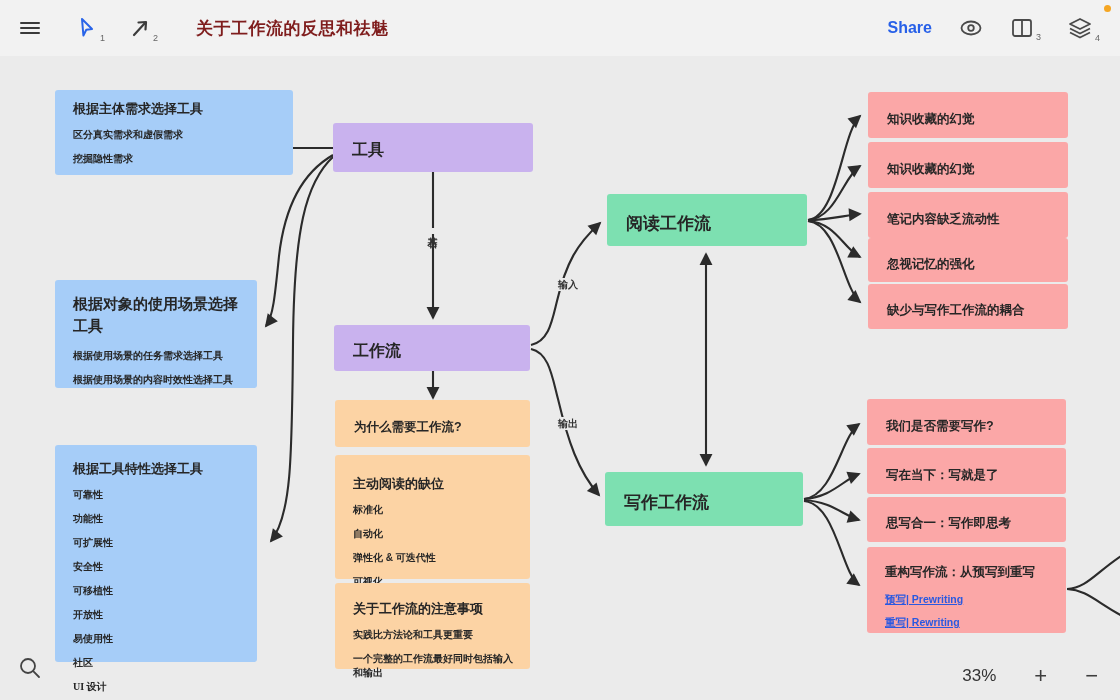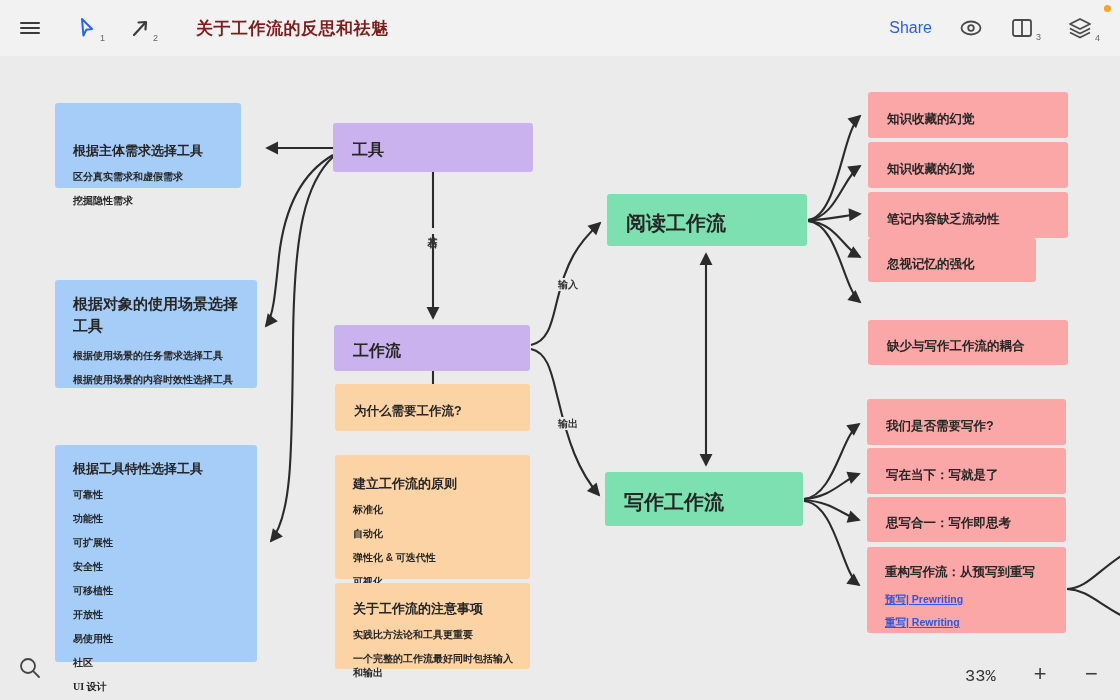--- a/index.html
+++ b/index.html
@@ -5,46 +5,46 @@
   html,body{margin:0;padding:0;width:1120px;height:700px;overflow:hidden;
     font-family:"Liberation Sans","DejaVu Sans",sans-serif;background:#ebebeb;}
   
   .topbar{position:absolute;left:0;top:0;width:1120px;height:56px;background:#f2f2f2;
     display:flex;align-items:center;justify-content:space-between;z-index:30;}
   .tb-left{display:flex;align-items:center;gap:10px;padding-left:18px;}
   .tb-right{display:flex;align-items:center;gap:26px;padding-right:20px;}
   .icon-btn{display:flex;align-items:flex-end;gap:2px;cursor:pointer;}
   .badge{font-size:9px;color:#666;transform:translateY(3px);}
   .doc-title{font-size:17px;font-weight:700;color:#7f1d1d;margin-left:28px;letter-spacing:.5px;}
-  .share{color:#2760e8;font-size:16px;font-weight:400;cursor:pointer;}
+  .share{color:#2760e8;font-size:16px;font-weight:700;cursor:pointer;}
   .notif-dot{position:absolute;right:9px;top:5px;width:7px;height:7px;border-radius:50%;background:#f5a623;}
   
   .canvas{position:absolute;left:0;top:0;width:1120px;height:700px;background:#ebebeb;}
   .wires{position:absolute;left:0;top:0;pointer-events:none;z-index:1;}
   .box{position:absolute;border-radius:3px;color:#262626;box-sizing:border-box;z-index:2;}
   .blue{background:#a6cdf8;}
   .purple{background:#c9b2ee;}
   .orange{background:#fcd3a4;}
   .green{background:#7de0b1;}
   .pink{background:#fba7a7;}
   .node{display:flex;align-items:center;padding-left:19px;padding-top:6px;font-weight:700;}
   .node.big{font-size:16px;}
-  .node.mid{font-size:20px;}
+  .node.mid{font-size:17px;}
   .node.small{font-size:12.5px;padding-top:8px;}
   .card{padding-left:18px;padding-right:14px;}
   .card-title{font-weight:700;font-size:13px;}
   .card-title.lg{font-size:15px;line-height:22px;}
   .card-item{font-size:10px;font-weight:600;margin-top:10px;}
   .card-link{font-size:10.5px;font-weight:700;color:#2b59e0;text-decoration:underline;margin-top:9px;cursor:pointer;}
   .edge-label{position:absolute;background:#ebebeb;color:#333;font-size:10px;font-weight:600;
     padding:1px 3px;z-index:3;line-height:11px;}
   .edge-label.vert{writing-mode:vertical-rl;letter-spacing:2px;}
   
   .search-btn{position:absolute;left:18px;bottom:16px;z-index:20;cursor:pointer;}
-  .zoom-ctrl{position:absolute;right:22px;bottom:14px;display:flex;align-items:center;gap:38px;z-index:20;font-family:Liberation Mono, monospace;}
+  .zoom-ctrl{position:absolute;right:22px;bottom:14px;display:flex;align-items:center;gap:38px;z-index:20;}
   .zoom-level{font-size:17px;color:#333;font-weight:500;}
   .zoom-btn{font-size:22px;color:#3d3d3d;cursor:pointer;line-height:20px;}
 </style>
 </head>
 <body>
 
 <div class="canvas">
 
   <svg class="wires" width="1120" height="700">
     <defs>
@@ -72,21 +72,21 @@
       <path marker-end="url(#ah)" d="M804,501 C836,504 841,572 859,585"></path>
       <path d="M1067,589 C1087,588 1096,572 1124,554"></path>
       <path d="M1067,589 C1087,590 1096,602 1124,617"></path>
     </g>
   </svg>
 
   <div class="edge-label vert" style="left:424px;top:228px;">基石</div>
   <div class="edge-label" style="left:555px;top:278px;">输入</div>
   <div class="edge-label" style="left:555px;top:417px;">输出</div>
 
-  <div class="box card blue" style="left:55px;top:103px;width:186px;height:85px;padding-top:39px;">
+  <div class="box card blue" style="left:55px;top:90px;width:238px;height:85px;padding-top:10px;">
     <div class="card-title">根据主体需求选择工具</div>
     <div class="card-item">区分真实需求和虚假需求</div>
     <div class="card-item">挖掘隐性需求</div>
   </div>
 
   <div class="box card blue" style="left:55px;top:280px;width:202px;height:108px;padding-top:13px;">
     <div class="card-title lg">根据对象的使用场景选择工具</div>
     <div class="card-item" style="margin-top:12px;">根据使用场景的任务需求选择工具</div>
     <div class="card-item">根据使用场景的内容时效性选择工具</div>
   </div>
@@ -104,26 +104,26 @@
     <div class="card-item">UI 设计</div>
   </div>
 
   <div class="box node purple big" style="left:333px;top:123px;width:200px;height:49px;">
     <span>工具</span>
   </div>
   <div class="box node purple big" style="left:334px;top:325px;width:196px;height:46px;">
     <span>工作流</span>
   </div>
 
-  <div class="box node orange small" style="left:335px;top:384px;width:195px;height:47px;">
+  <div class="box node orange small" style="left:335px;top:400px;width:195px;height:47px;">
     <span>为什么需要工作流?</span>
   </div>
 
   <div class="box card orange" style="left:335px;top:455px;width:195px;height:124px;padding-top:20px;">
-    <div class="card-title">建立工作流的原则</div>
+    <div class="card-title">主动阅读的缺位</div>
     <div class="card-item">标准化</div>
     <div class="card-item">自动化</div>
     <div class="card-item">弹性化 &amp; 可迭代性</div>
     <div class="card-item">可视化</div>
   </div>
 
   <div class="box card orange" style="left:335px;top:583px;width:195px;height:86px;padding-top:17px;">
     <div class="card-title">关于工作流的注意事项</div>
     <div class="card-item">实践比方法论和工具更重要</div>
     <div class="card-item">一个完整的工作流最好同时包括输入和输出</div>
@@ -138,24 +138,24 @@
 
   <div class="box node pink small" style="left:868px;top:92px;width:200px;height:46px;">
     <span>知识收藏的幻觉</span>
   </div>
   <div class="box node pink small" style="left:868px;top:142px;width:200px;height:46px;">
     <span>知识收藏的幻觉</span>
   </div>
   <div class="box node pink small" style="left:868px;top:192px;width:200px;height:46px;">
     <span>笔记内容缺乏流动性</span>
   </div>
-  <div class="box node pink small" style="left:868px;top:238px;width:168px;height:44px;">
+  <div class="box node pink small" style="left:868px;top:238px;width:200px;height:44px;">
     <span>忽视记忆的强化</span>
   </div>
-  <div class="box node pink small" style="left:868px;top:284px;width:200px;height:45px;margin-top:36px;">
+  <div class="box node pink small" style="left:868px;top:284px;width:200px;height:45px;">
     <span>缺少与写作工作流的耦合</span>
   </div>
 
   <div class="box node pink small" style="left:867px;top:399px;width:199px;height:46px;">
     <span>我们是否需要写作?</span>
   </div>
   <div class="box node pink small" style="left:867px;top:448px;width:199px;height:46px;">
     <span>写在当下：写就是了</span>
   </div>
   <div class="box node pink small" style="left:867px;top:497px;width:199px;height:45px;">

